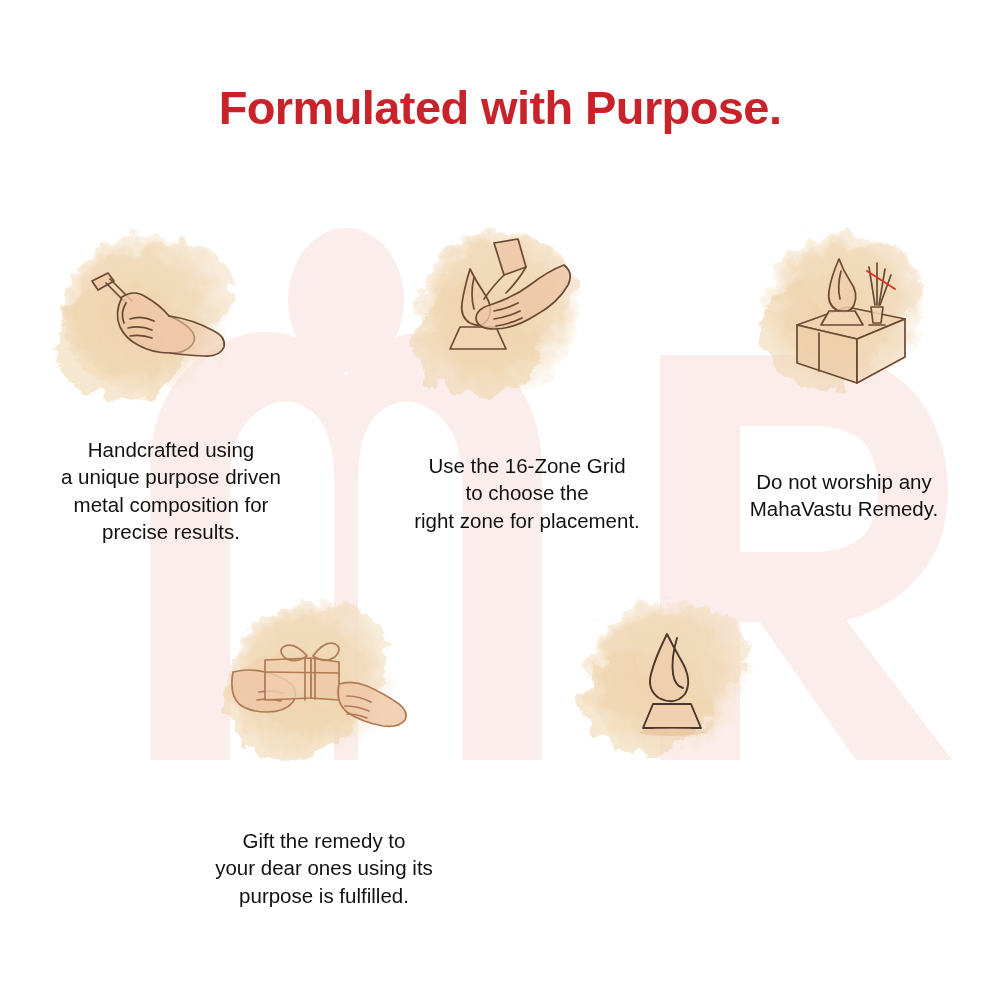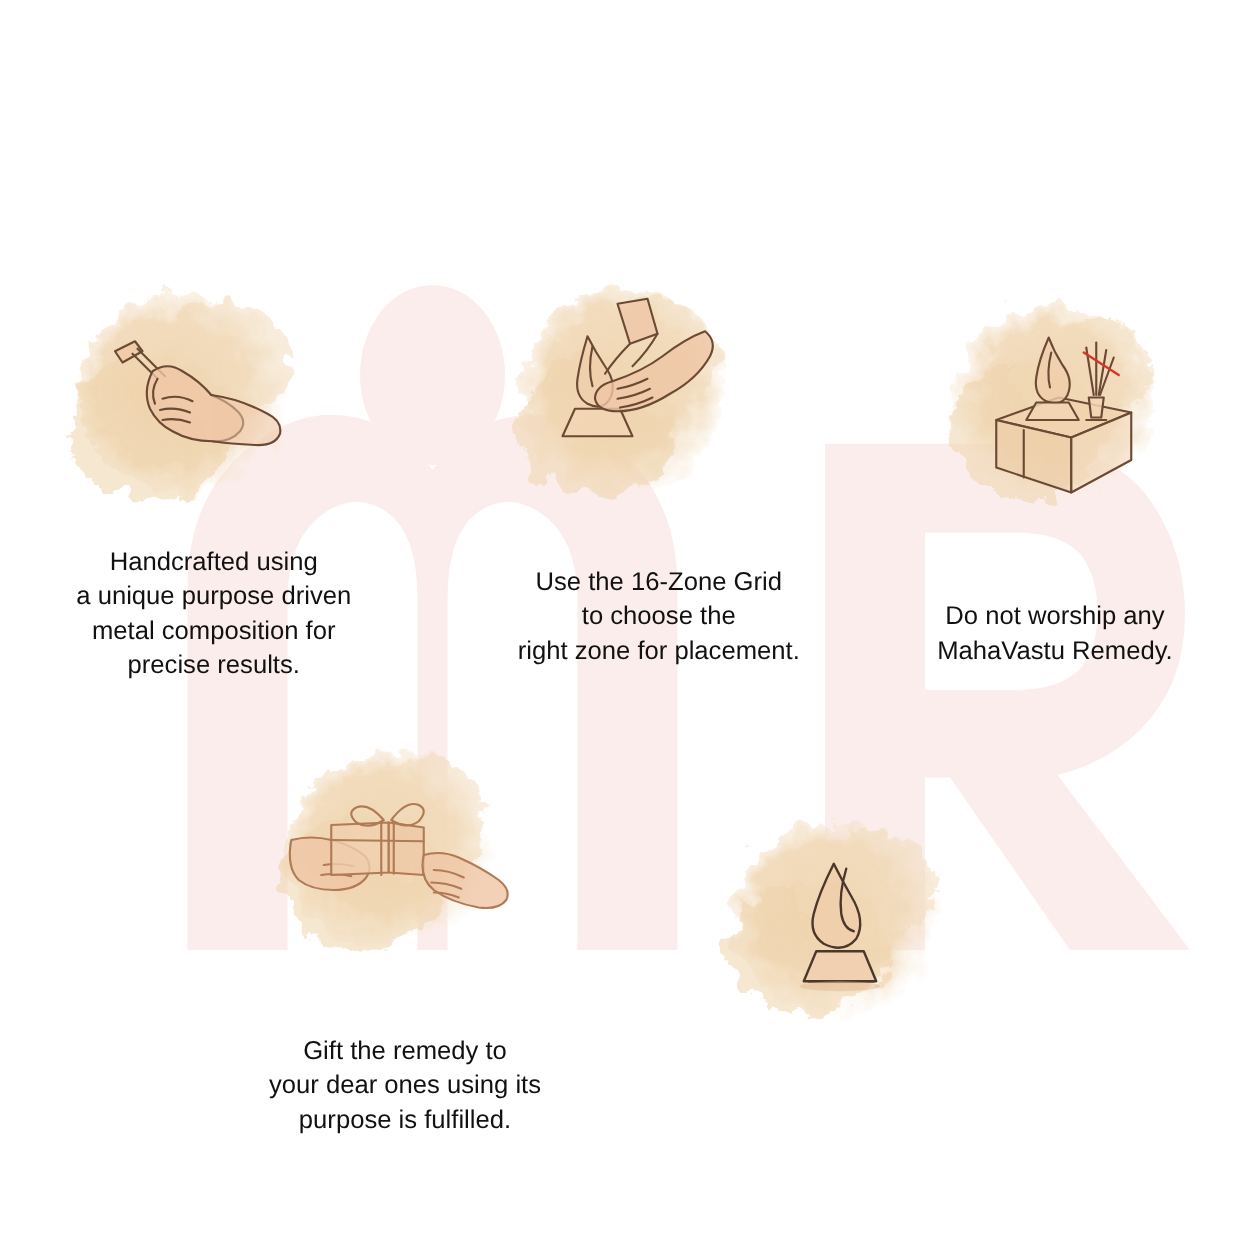--- a/index.html
+++ b/index.html
@@ -56,21 +56,21 @@
     left:168px;top:580px;width:664px;
     justify-content:space-between;
   }
 
   .card{
     width:318px;
     display:flex;
     flex-direction:column;
     align-items:center;
   }
-  .card.narrow{width:312px;justify-content:center;}
+  .card.narrow{width:312px;}
 
   .art{
     width:250px;height:215px;
     position:relative;
   }
   .art svg{display:block;width:100%;height:100%;}
 
   .caption{
     color:#111111;
     font-size:20.5px;
@@ -103,20 +103,21 @@
 
       <path d="M660 760 L660 355 L812 355 Q888 355 920 400 Q948 440 948 492
                Q948 548 912 584 Q886 610 846 620 L952 760 L856 760 L760 622
                L740 622 L740 760 Z
                M740 426 L740 552 L812 552 Q848 552 864 535 Q878 519 878 490
                Q878 460 864 443 Q848 426 812 426 Z"></path>
     </g>
   </svg>
 
   <div id="headline">
+    <span class="line">Formulated with Purpose.</span>
   </div>
 
   <div class="row" id="row-top">
 
     <div class="card" id="card-1">
       <div class="art">
         <svg viewBox="0 0 250 215">
           <defs>
             <radialGradient id="sp1" cx="45%" cy="48%" r="58%">
               <stop offset="0%" stop-color="#EFD3AB" stop-opacity="1"></stop>

